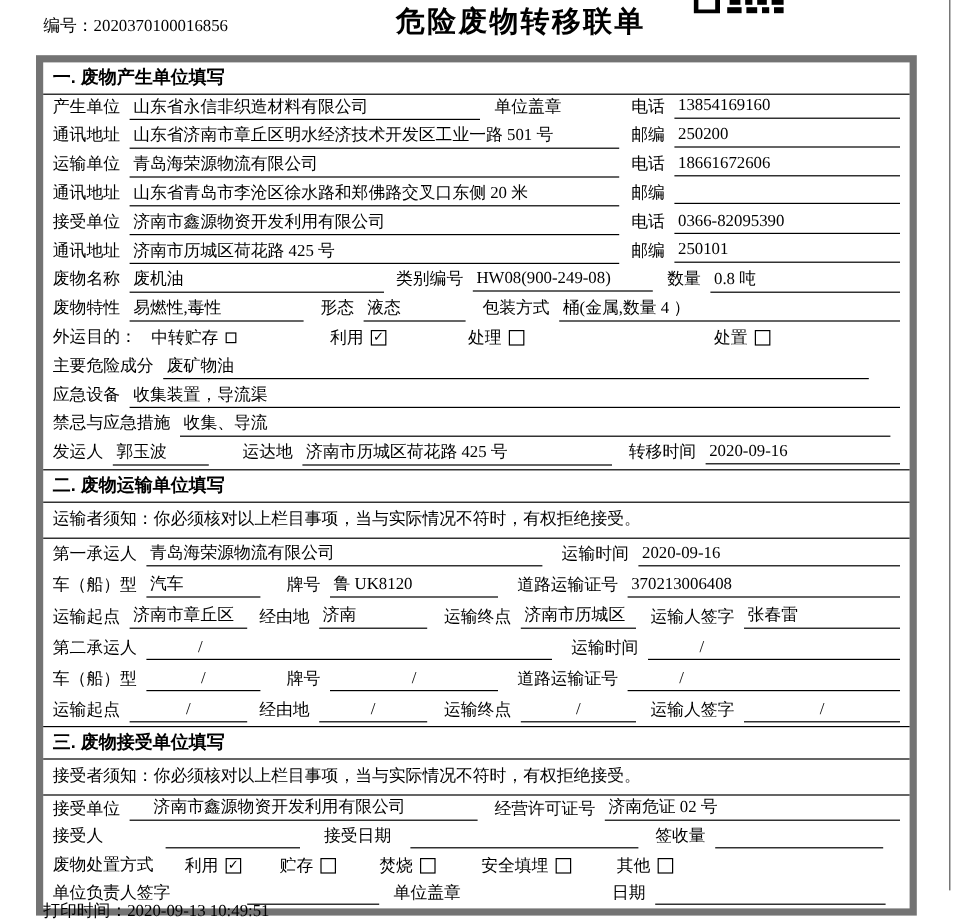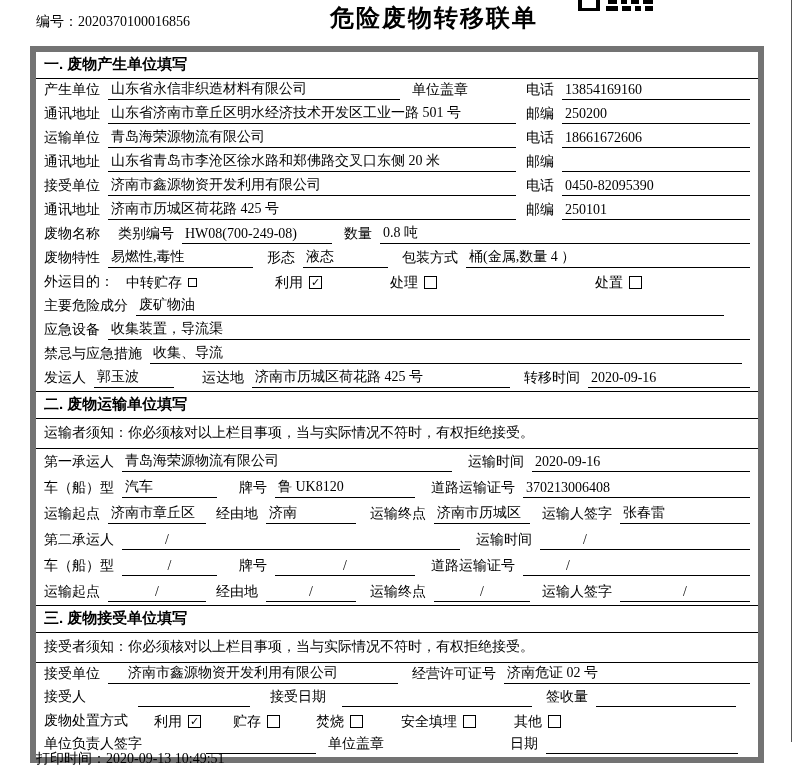--- a/index.html
+++ b/index.html
@@ -9,21 +9,21 @@
   .title{position:absolute;left:330px;top:2px;font-family:"Liberation Sans","DejaVu Sans",sans-serif;
          font-weight:bold;font-size:24px;letter-spacing:2px;white-space:nowrap;}
   .qr{position:absolute;left:578px;top:0;}
   .edge-line{position:absolute;right:4px;top:0;width:1px;height:742px;background:#555;}
   .form{position:absolute;left:30px;top:46px;width:734px;border:6px solid #737373;box-sizing:border-box;background:#fff;}
   .sec-title{font-family:"Liberation Sans","DejaVu Sans",sans-serif;font-weight:bold;font-size:15px;
              padding:3px 8px 4px;border-bottom:1px solid #000;}
   .sec+.sec{border-top:1px solid #000;}
   .note{padding:5px 8px 6px;border-bottom:1px solid #000;}
   .row{display:flex;align-items:flex-end;padding:0 8px 3px;box-sizing:border-box;}
-  .s1 .row{height:24px;}
+  .s1 .row{height:24px;align-items:center;}
   .s2 .row{height:26px;}
   .s3 .row{height:23.5px;}
   .lb{white-space:nowrap;flex-shrink:0;margin-right:8px;padding-bottom:1px;}
   .u{border-bottom:1px solid #000;white-space:nowrap;padding:0 3px 1px;min-height:16px;
      box-sizing:border-box;flex-shrink:0;overflow:hidden;}
   .fx{flex:1 1 auto;}
   .sp{flex:1 1 auto;}
   .ctr{text-align:center;}
   .ind{text-indent:40px;}
   .opt{display:flex;align-items:center;white-space:nowrap;}
@@ -88,34 +88,35 @@
         <span class="lb">通讯地址</span>
         <span class="u fx">山东省青岛市李沧区徐水路和郑佛路交叉口东侧 20 米</span>
         <span class="lb" style="margin-left:10px">邮编</span>
         <span class="u" style="width:188px"></span>
       </div>
 
       <div class="row">
         <span class="lb">接受单位</span>
         <span class="u fx">济南市鑫源物资开发利用有限公司</span>
         <span class="lb" style="margin-left:10px">电话</span>
-        <span class="u" style="width:188px">0450-82095390</span>
+        <span class="u" style="width:188px">0366-82095390</span>
       </div>
 
       <div class="row">
         <span class="lb">通讯地址</span>
         <span class="u fx">济南市历城区荷花路 425 号</span>
         <span class="lb" style="margin-left:10px">邮编</span>
         <span class="u" style="width:188px">250101</span>
       </div>
 
       <div class="row">
         <span class="lb">废物名称</span>
+        <span class="u" style="width:212px">废机油</span>
         <span class="lb" style="margin-left:10px">类别编号</span>
-        <span class="u" style="width:150px">HW08(700-249-08)</span>
+        <span class="u" style="width:150px">HW08(900-249-08)</span>
         <span class="lb" style="margin-left:12px">数量</span>
         <span class="u fx">0.8 吨</span>
       </div>
 
       <div class="row">
         <span class="lb">废物特性</span>
         <span class="u" style="width:145px">易燃性,毒性</span>
         <span class="lb" style="margin-left:14px">形态</span>
         <span class="u" style="width:85px">液态</span>
         <span class="lb" style="margin-left:14px">包装方式</span>

